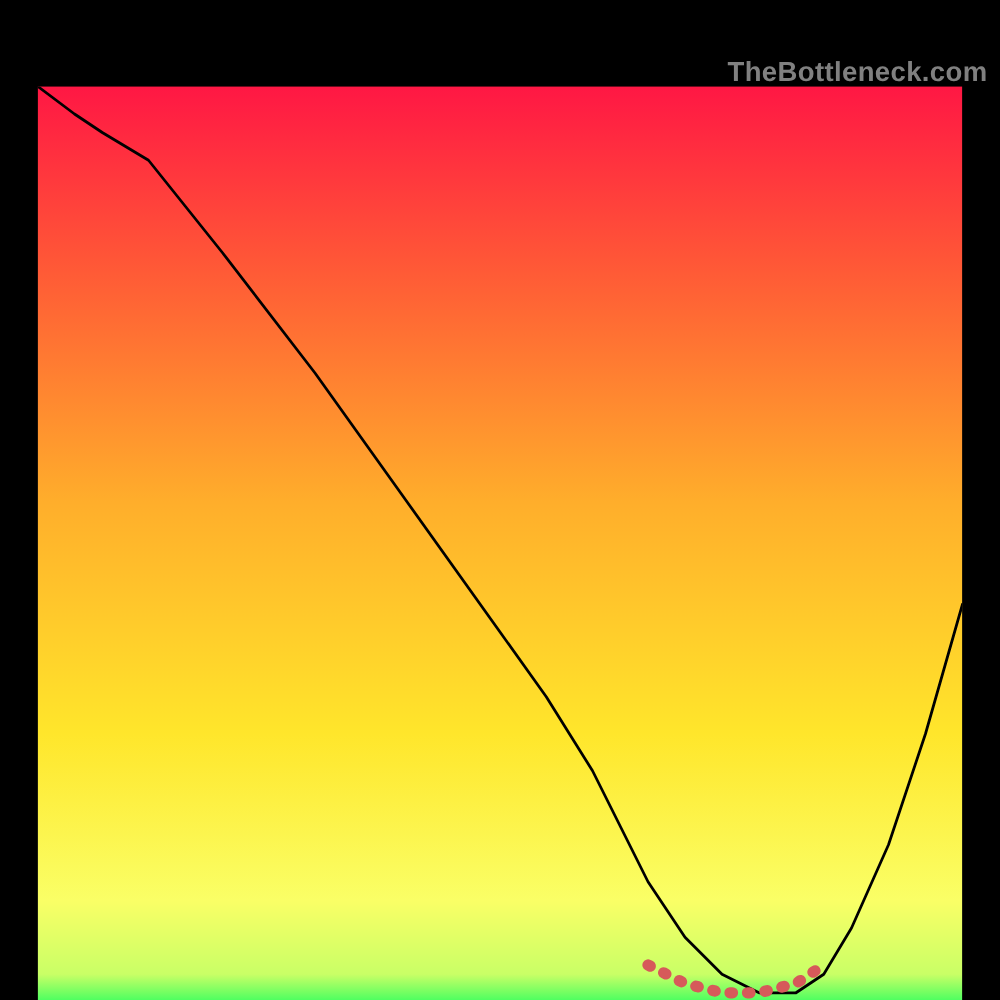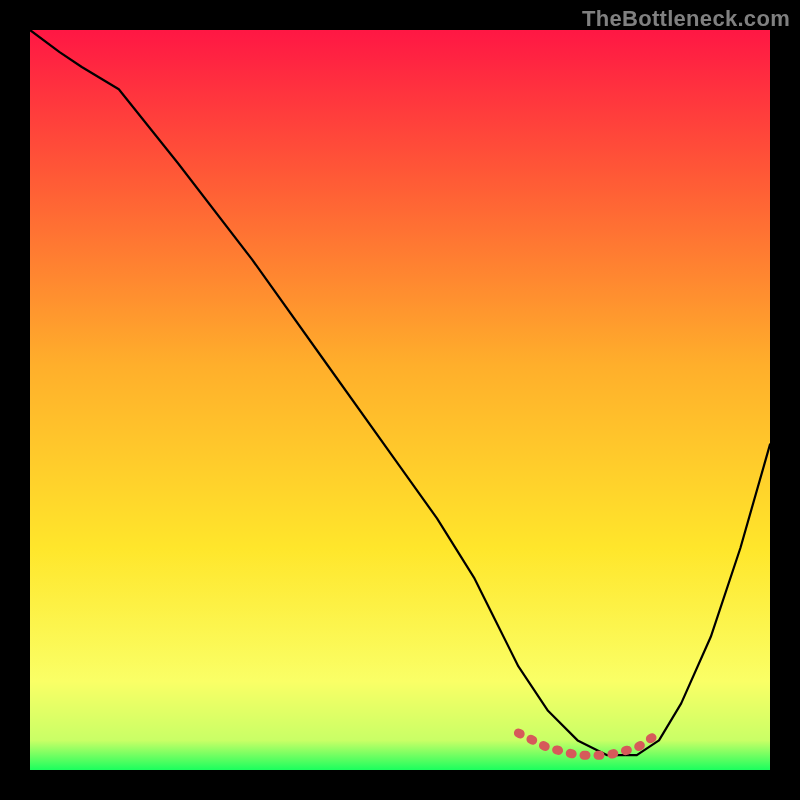--- a/index.html
+++ b/index.html
@@ -9,20 +9,21 @@
     height: 800px;
     background: #000;
     overflow: hidden;
     font-family: Arial, Helvetica, sans-serif;
   }
   .container {
     position: relative;
     width: 800px;
     height: 608px;
     background: #000;
+    margin-top: 39px;
   }
   .watermark {
     position: absolute;
     top: 6px;
     right: 10px;
     color: #808080;
     font-size: 22px;
     font-weight: bold;
     letter-spacing: 0.3px;
     z-index: 10;

